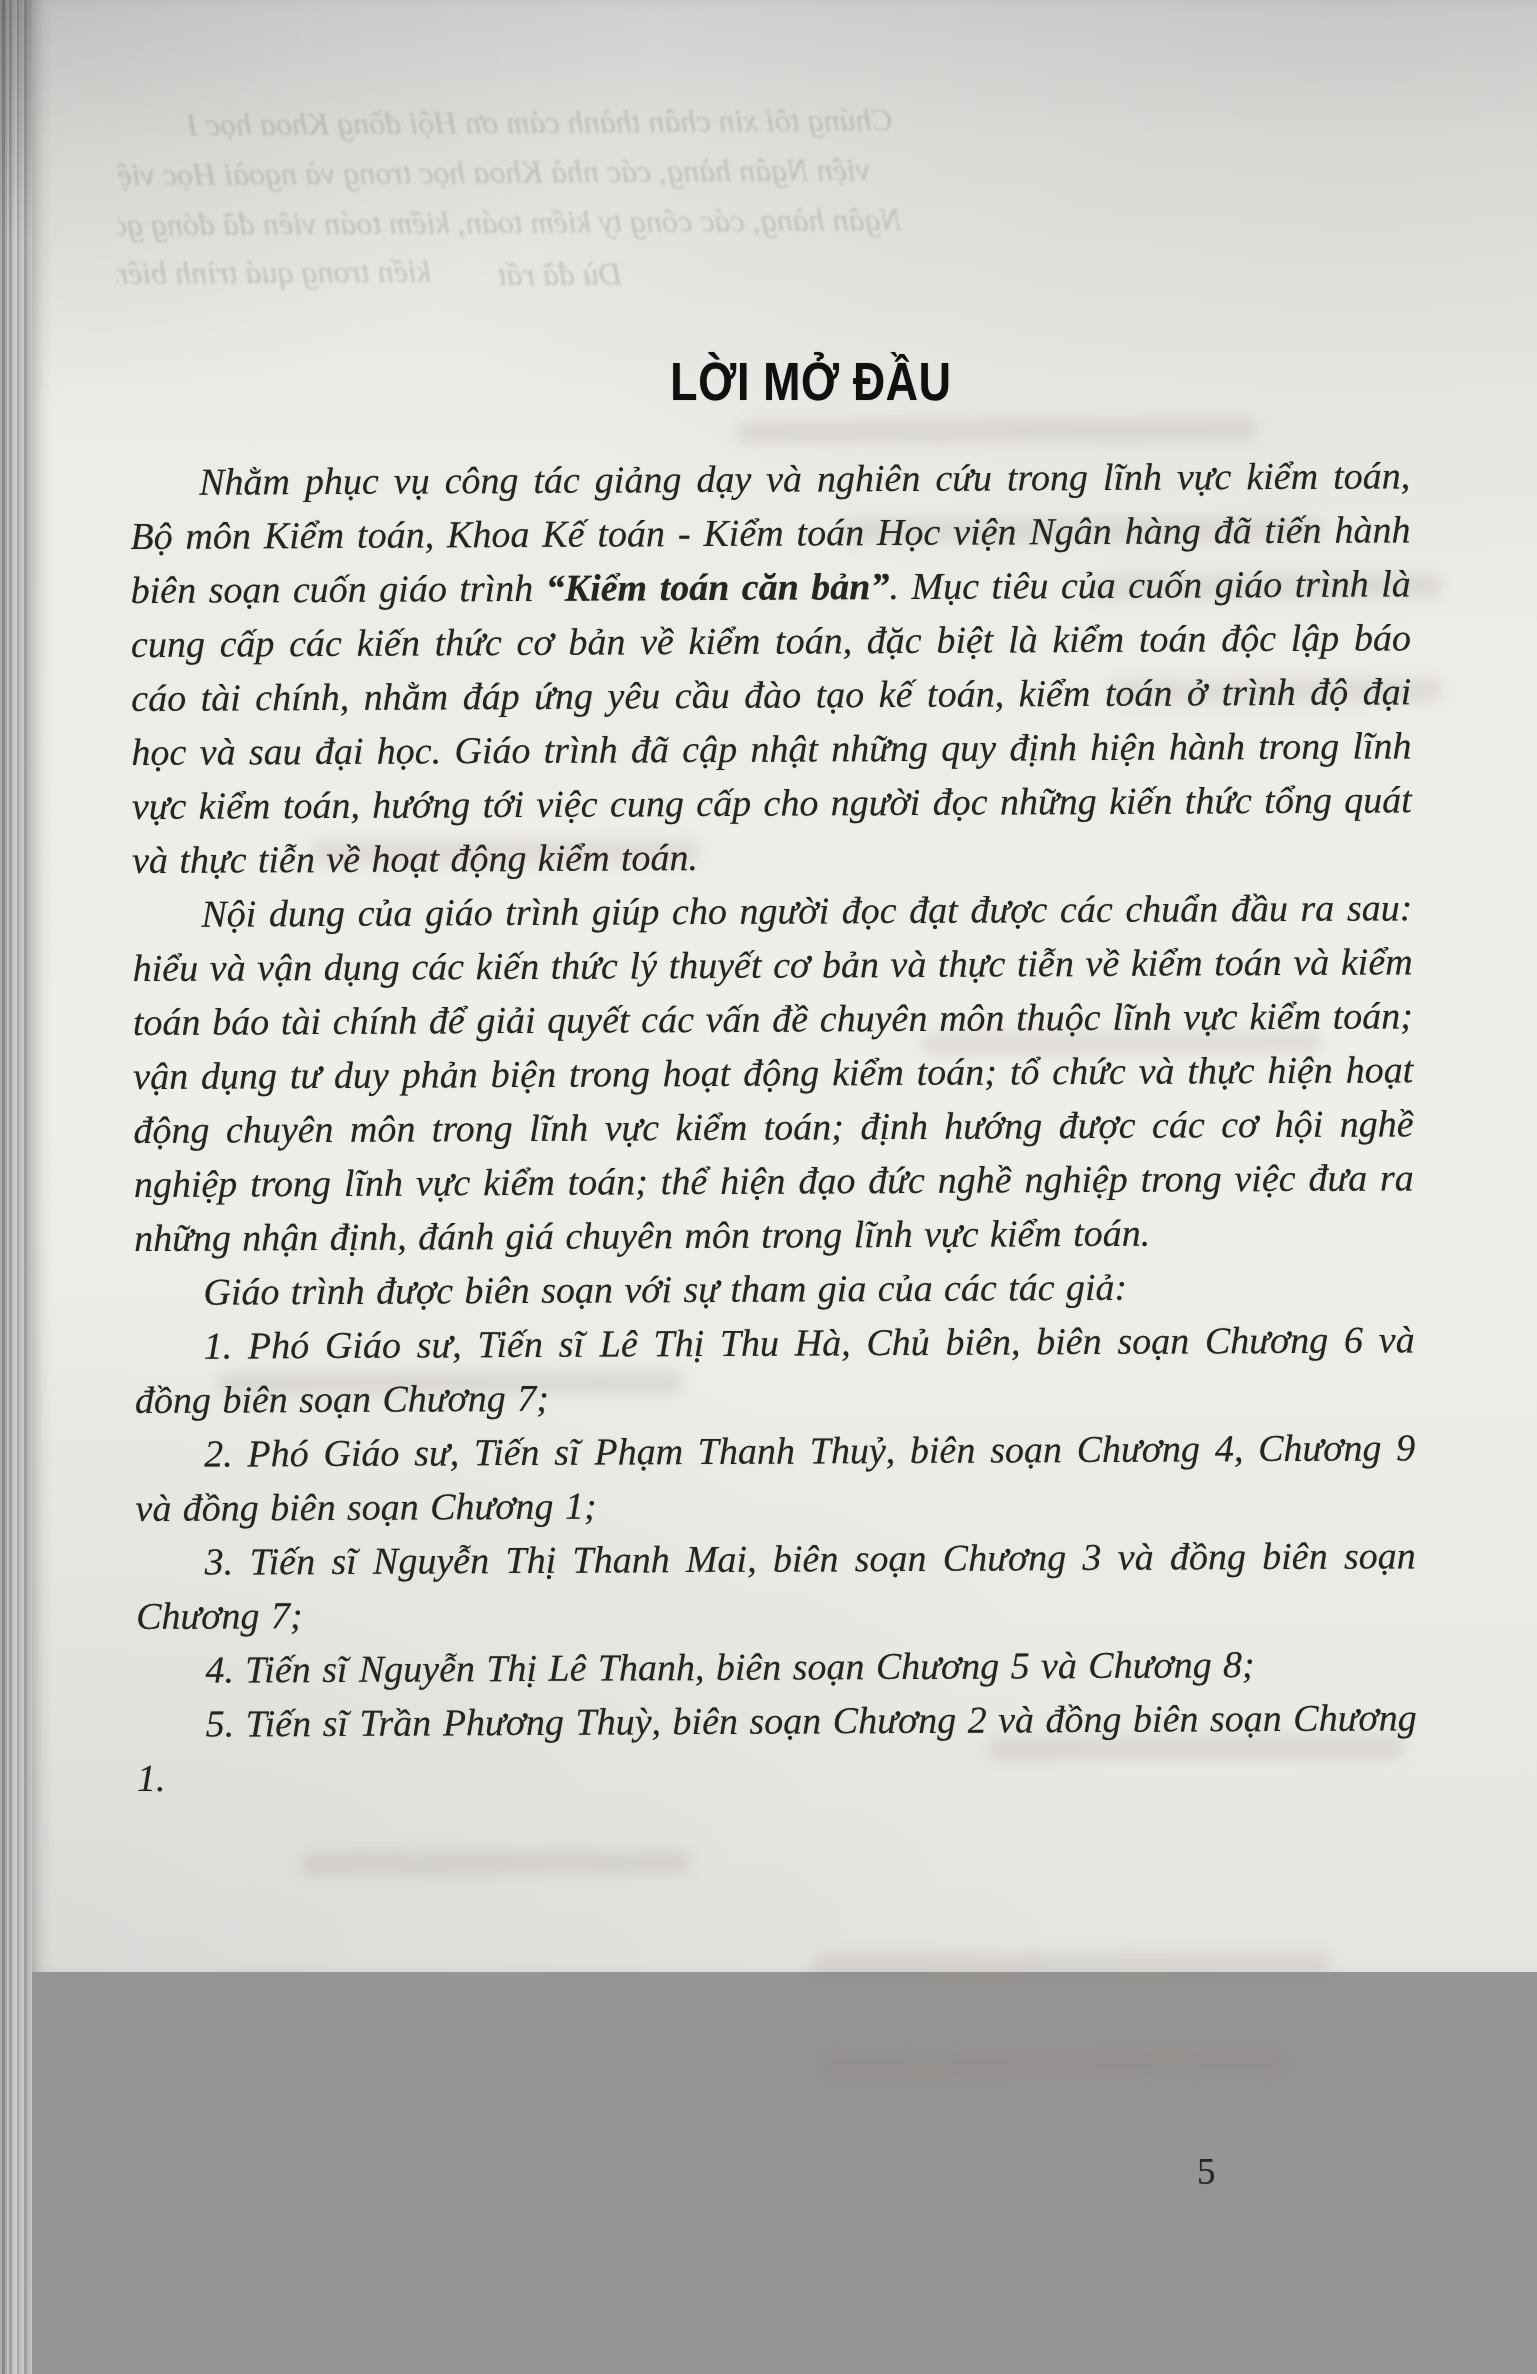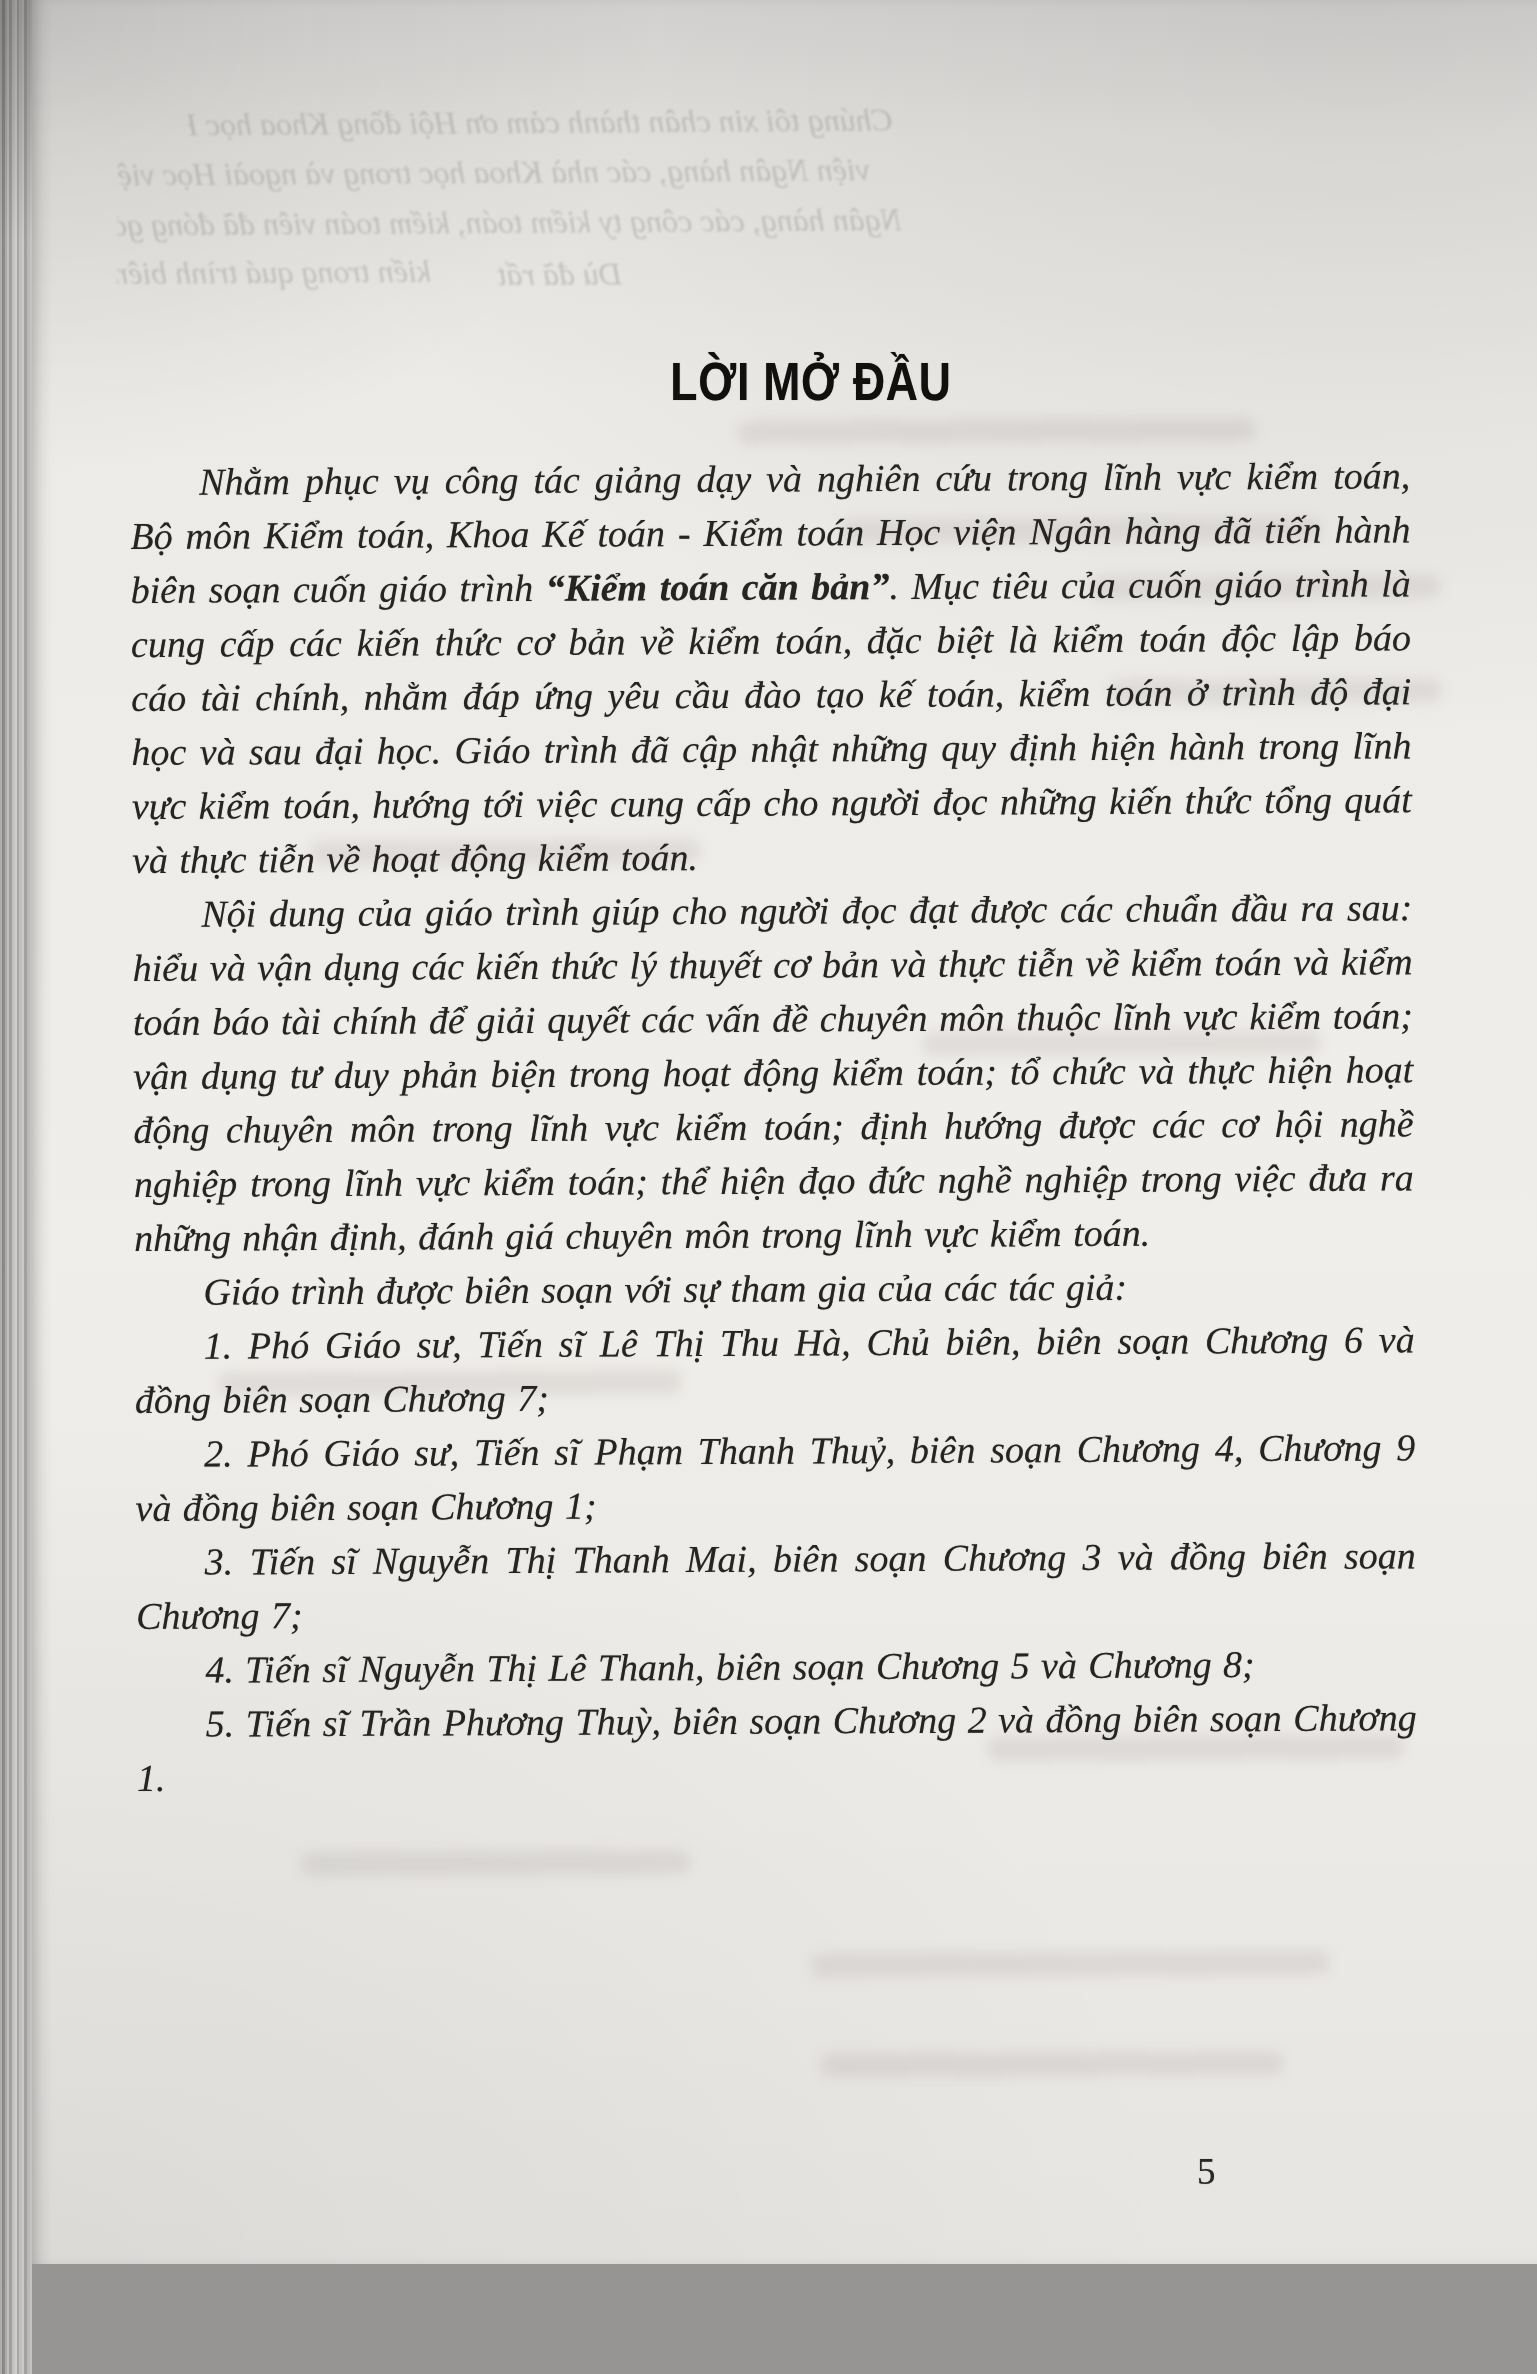--- a/index.html
+++ b/index.html
@@ -18,21 +18,21 @@
         rgba(0,0,0,.10) 1.9px 4.6px,
         rgba(255,255,255,.12) 4.6px 7.4px),
       linear-gradient(90deg,#8e8c8a,#bfbdbb 45%,#aeacaa 100%);
   }
   .page-edges::before{
     content:"";position:absolute;left:0;top:0;width:32px;height:241px;
     background:linear-gradient(180deg,rgba(60,60,60,.35),rgba(60,60,60,0));
   }
   
   .page{
-    position:absolute;left:32px;top:0;width:1506px;height:2264px;
+    position:absolute;left:32px;top:0;width:1506px;height:1972px;
     background:
       radial-gradient(120% 55% at 88% 0%, rgba(0,0,0,.07), transparent 60%),
       radial-gradient(60% 30% at 0% 0%, rgba(0,0,0,.10), transparent 70%),
       radial-gradient(140% 70% at 0% 100%, rgba(0,0,0,.05), transparent 55%),
       linear-gradient(180deg,#d7d5d3 0,#e5e3e0 139px,#edebe8 399px,#f0eeea 55%,#ebe9e6 85%,#e7e5e2 100%);
     box-shadow:inset 13px 0 20.4px -13px rgba(0,0,0,.35);
   }
   
   .bleed{position:absolute;left:0;top:0;width:100%;height:100%;pointer-events:none;}
   .bleed-line{

